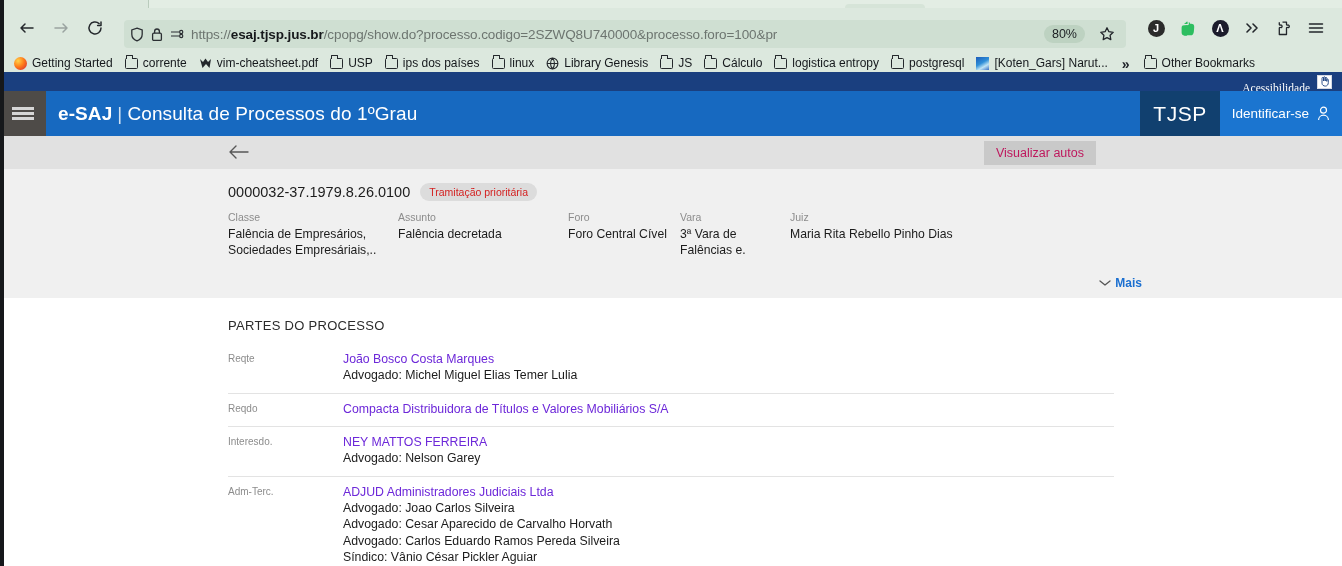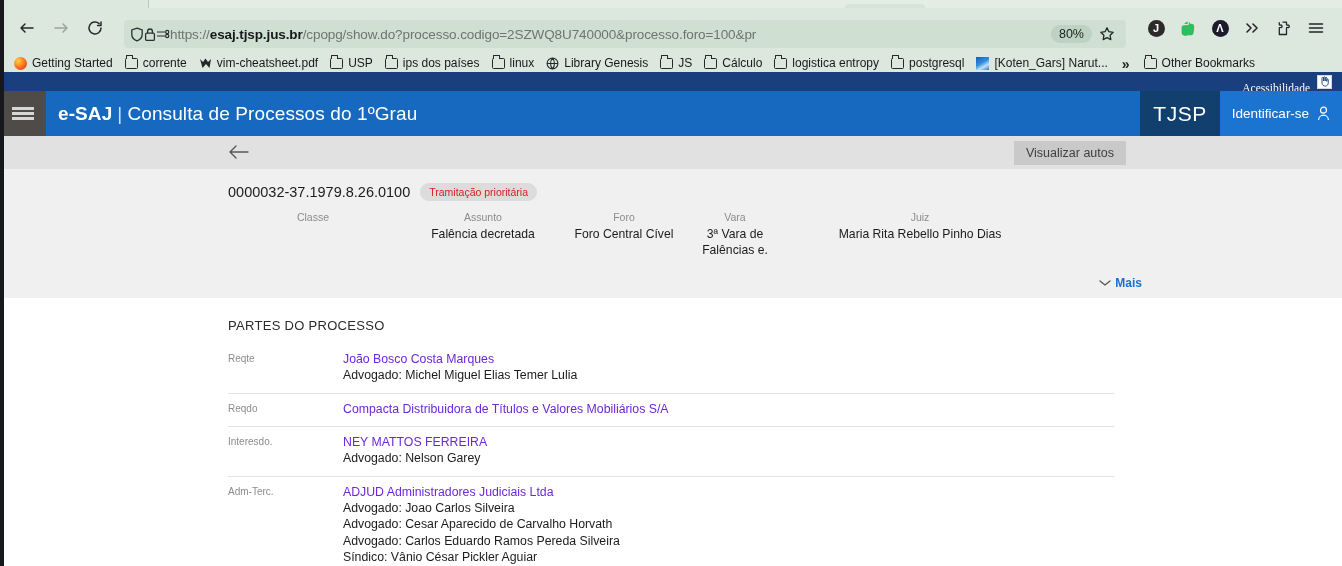--- a/index.html
+++ b/index.html
@@ -37,21 +37,21 @@
   .nav-btn {
     width: 34px; height: 30px; display: flex; align-items: center; justify-content: center;
     color: #20232a; flex: 0 0 auto;
   }
   .nav-btn.disabled { color: #9aa3a0; }
   .nav-btn svg { display:block; }
 
   .urlbar {
     flex: 1 1 auto; height: 28px; margin: 12px 6px 0 12px;
     background: #cfdfd2; border-radius: 4px;
-    display: flex; align-items: center; padding: 0 6px; 
+    display: flex; align-items: center; padding: 0 6px; gap: 7px;
     min-width: 0;
   }
   .urlbar .ub-icon { display:flex; align-items:center; color:#2b2f33; flex:0 0 auto; }
   .url-text {
     flex: 1 1 auto; font-size: 13.5px; color: #6d7570; white-space: nowrap;
     overflow: hidden; letter-spacing: -0.1px;
   }
   .url-text .host { color: #16181b; font-weight: 700; }
   .url-text .scheme { color: #6d7570; }
   .zoom-pill {
@@ -131,35 +131,35 @@
     width: 122px; background: #1b75d0; color:#fff; display:flex; align-items:center;
     justify-content:center; gap: 8px; font-size: 13.5px; flex: 0 0 auto;
   }
   .user-ico { width:13px; height:15px; flex:0 0 auto; }
 
   .toolbar-row {
     height: 33px; background: #e1e1e1; display:flex; align-items:center; position: relative;
   }
   .back-arrow { position:absolute; left: 228px; top: 7px; color:#575757; }
   .viz-btn {
-    position:absolute; right: 216px; top: 5px; background:#c9c9c9; color:#404040;
+    position:absolute; right: 246px; top: 5px; background:#c9c9c9; color:#be185d;
     font-size: 12.5px; padding: 5px 12px; border: none; font-family: "Liberation Sans", sans-serif;
   }
 
   .proc-block {
     background: #f0f0f0; position: relative; height: 129px; padding: 14px 16px 0 0;
   }
   .proc-inner { margin-left: 228px; margin-right: 200px; }
   .proc-numline { display:flex; align-items:center; gap: 10px; }
   .proc-num { font-size: 14.5px; color: #1c1c1c; }
   .badge-pri {
     background: #dcdcdc; color: #d42121; font-size: 10.5px; border-radius: 9px;
     padding: 3px 9px; white-space: nowrap;
   }
-  .proc-cols { display:flex; margin-top: 10px; text-align: center; }
+  .proc-cols { display:flex; margin-top: 10px; }
   .pcol { flex: 0 0 auto; }
   .pcol.c1 { width: 170px; }
   .pcol.c2 { width: 170px; }
   .pcol.c3 { width: 112px; }
   .pcol.c4 { width: 110px; }
   .pcol.c5 { width: 260px; }
   .pcol .k { font-size: 10.5px; color: #8c8c8c; margin-bottom: 4px; }
   .pcol .v { font-size: 12.2px; color: #1c1c1c; line-height: 1.28; }
 
   .mais-link {
@@ -381,20 +381,21 @@
 
     <div class="proc-block">
       <div class="proc-inner">
         <div class="proc-numline">
           <span class="proc-num">0000032-37.1979.8.26.0100</span>
           <span class="badge-pri">Tramitação prioritária</span>
         </div>
         <div class="proc-cols">
           <div class="pcol c1">
             <div class="k">Classe</div>
+            <div class="v">Falência de Empresários, Sociedades Empresáriais,..</div>
           </div>
           <div class="pcol c2">
             <div class="k">Assunto</div>
             <div class="v">Falência decretada</div>
           </div>
           <div class="pcol c3">
             <div class="k">Foro</div>
             <div class="v">Foro Central Cível</div>
           </div>
           <div class="pcol c4">

